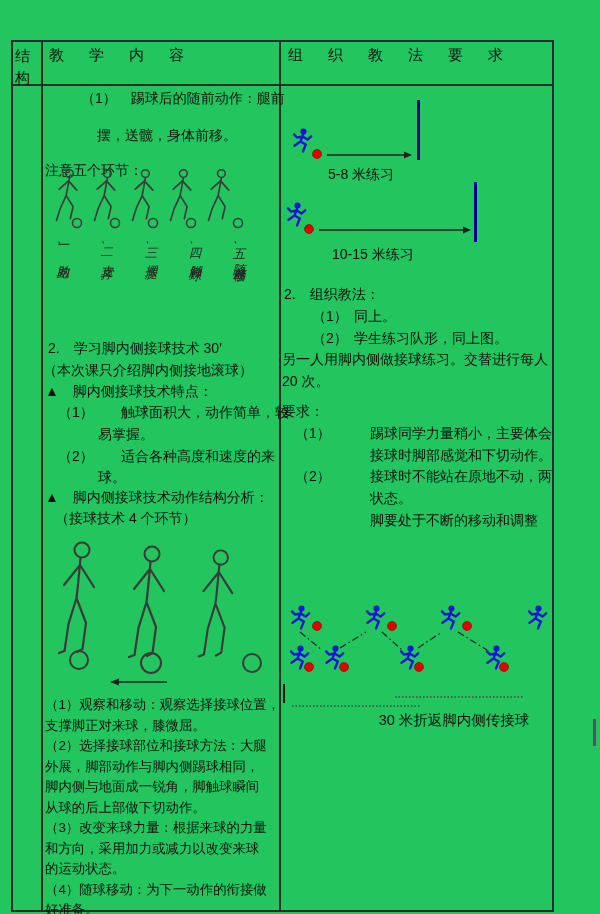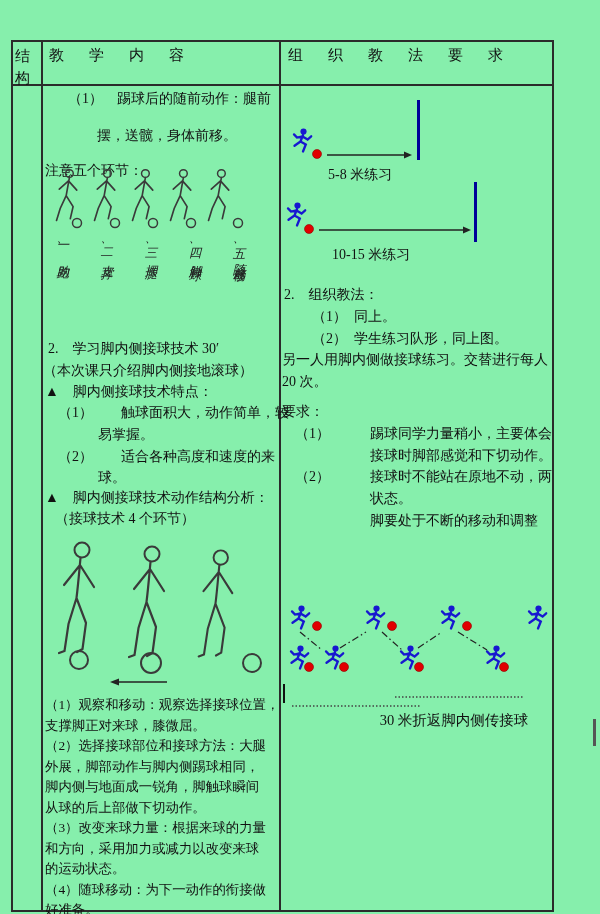--- a/index.html
+++ b/index.html
@@ -1,27 +1,27 @@
 <!DOCTYPE html>
 <html><head>
 <meta charset="utf-8">
 <style>
   html,body{margin:0;padding:0;background:#fff;}
-  .page{position:relative;width:600px;height:914px;background:#86efac;overflow:hidden;
-        font-family:Liberation Serif, serif;color:#111;}
+  .page{position:relative;width:600px;height:914px;background:#22c55e;overflow:hidden;
+        font-family:Liberation Sans, sans-serif;color:#111;}
   .abs{position:absolute;}
   
   .tline{position:absolute;background:#2b2b2b;}
   
   .hdr{position:absolute;font-size:15px;letter-spacing:5px;white-space:nowrap;}
   .hdr-struct{position:absolute;font-size:15px;width:18px;line-height:22px;word-break:break-all;letter-spacing:0;}
   
   .cell-left{position:absolute;left:45px;top:88px;width:233px;font-size:14px;line-height:21.8px;}
   .cell-left .ln{white-space:nowrap;}
-  .ml34{margin-left:23px;}
+  .ml34{margin-left:36px;}
   .ml52{margin-left:52px;margin-top:15px;}
   .mt12{margin-top:13px;}
   .feat{display:flex;margin-left:13px;white-space:nowrap;}
   .feat .num{width:63px;flex:none;}
   .feat-cont{margin-left:53px;}
   .ml8{margin-left:8px;}
   .phases{position:absolute;left:6px;top:150px;width:198px;display:flex;justify-content:space-between;}
   .phase{writing-mode:vertical-rl;text-orientation:upright;font-size:12.5px;font-style:italic;letter-spacing:2px;color:#222;}
   .pblock{position:absolute;left:0;top:607px;width:236px;font-size:13.4px;line-height:20.5px;}
   .pblock div{white-space:nowrap;}

